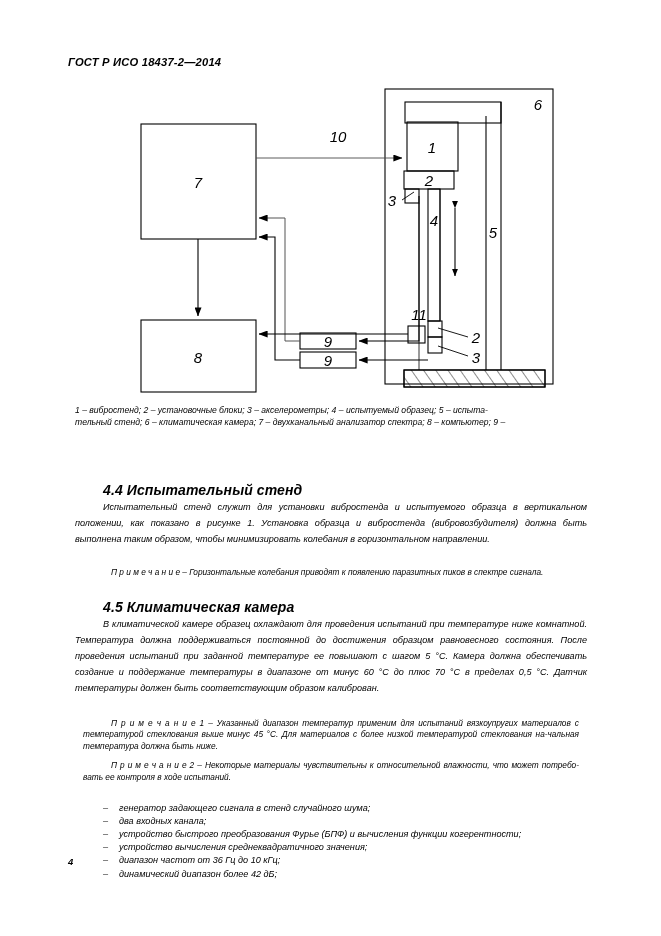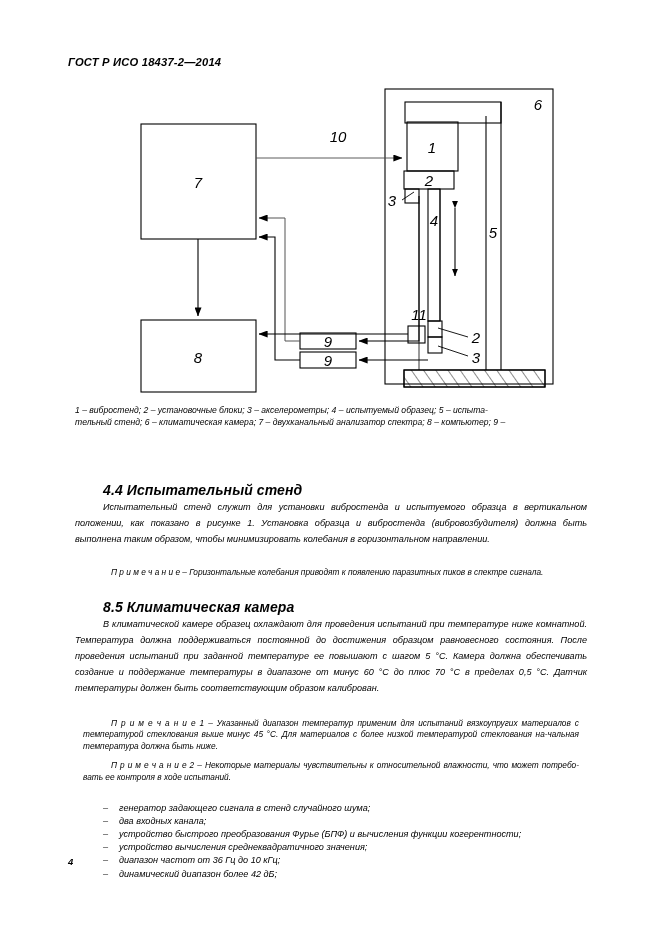--- a/index.html
+++ b/index.html
@@ -223,21 +223,21 @@
 
   <div class="content">
 
     <div class="sec-head">4.4 Испытательный стенд</div>
     <p class="body">Испытательный  стенд служит для установки вибростенда и испытуемого образца в вертикальном положении, как показано в рисунке 1. Установка образца и вибростенда (вибровозбудителя) должна быть выполнена таким образом, чтобы минимизировать колебания в горизонтальном направлении.</p>
     <div class="sp-12"></div>
     <p class="note">П р и м е ч а н и е  – Горизонтальные колебания приводят к появлению паразитных пиков в спектре сигнала.</p>
 
     <div class="sp-12"></div>
 
-    <div class="sec-head">8.5 Климатическая камера</div>
+    <div class="sec-head">4.5 Климатическая камера</div>
     <p class="body">В климатической камере образец охлаждают для проведения испытаний при температуре ниже комнатной. Температура должна поддерживаться постоянной до достижения образцом равновесного состояния. После проведения испытаний при заданной температуре ее повышают с шагом 5 °С. Камера должна обеспечивать создание и поддержание температуры в диапазоне от минус 60 °С до плюс 70 °С в пределах 0,5 °С. Датчик температуры должен быть соответствующим образом калиброван.</p>
     <div class="sp-14"></div>
     <p class="note">П р и м е ч а н и е  1  – Указанный диапазон температур применим для испытаний вязкоупругих материалов с температурой стеклования выше минус 45 °С. Для материалов с более низкой температурой стеклования на-чальная температура должна быть ниже.</p>
     <p class="note">П р и м е ч а н и е  2  – Некоторые материалы чувствительны к относительной влажности, что может потребо-вать ее контроля в ходе испытаний.</p>
 
     <div class="sp-10"></div>
 
     <ul class="dash-list">
       <li><span class="dash">–</span><span>генератор задающего сигнала в стенд случайного шума;</span></li>
       <li><span class="dash">–</span><span>два входных канала;</span></li>

